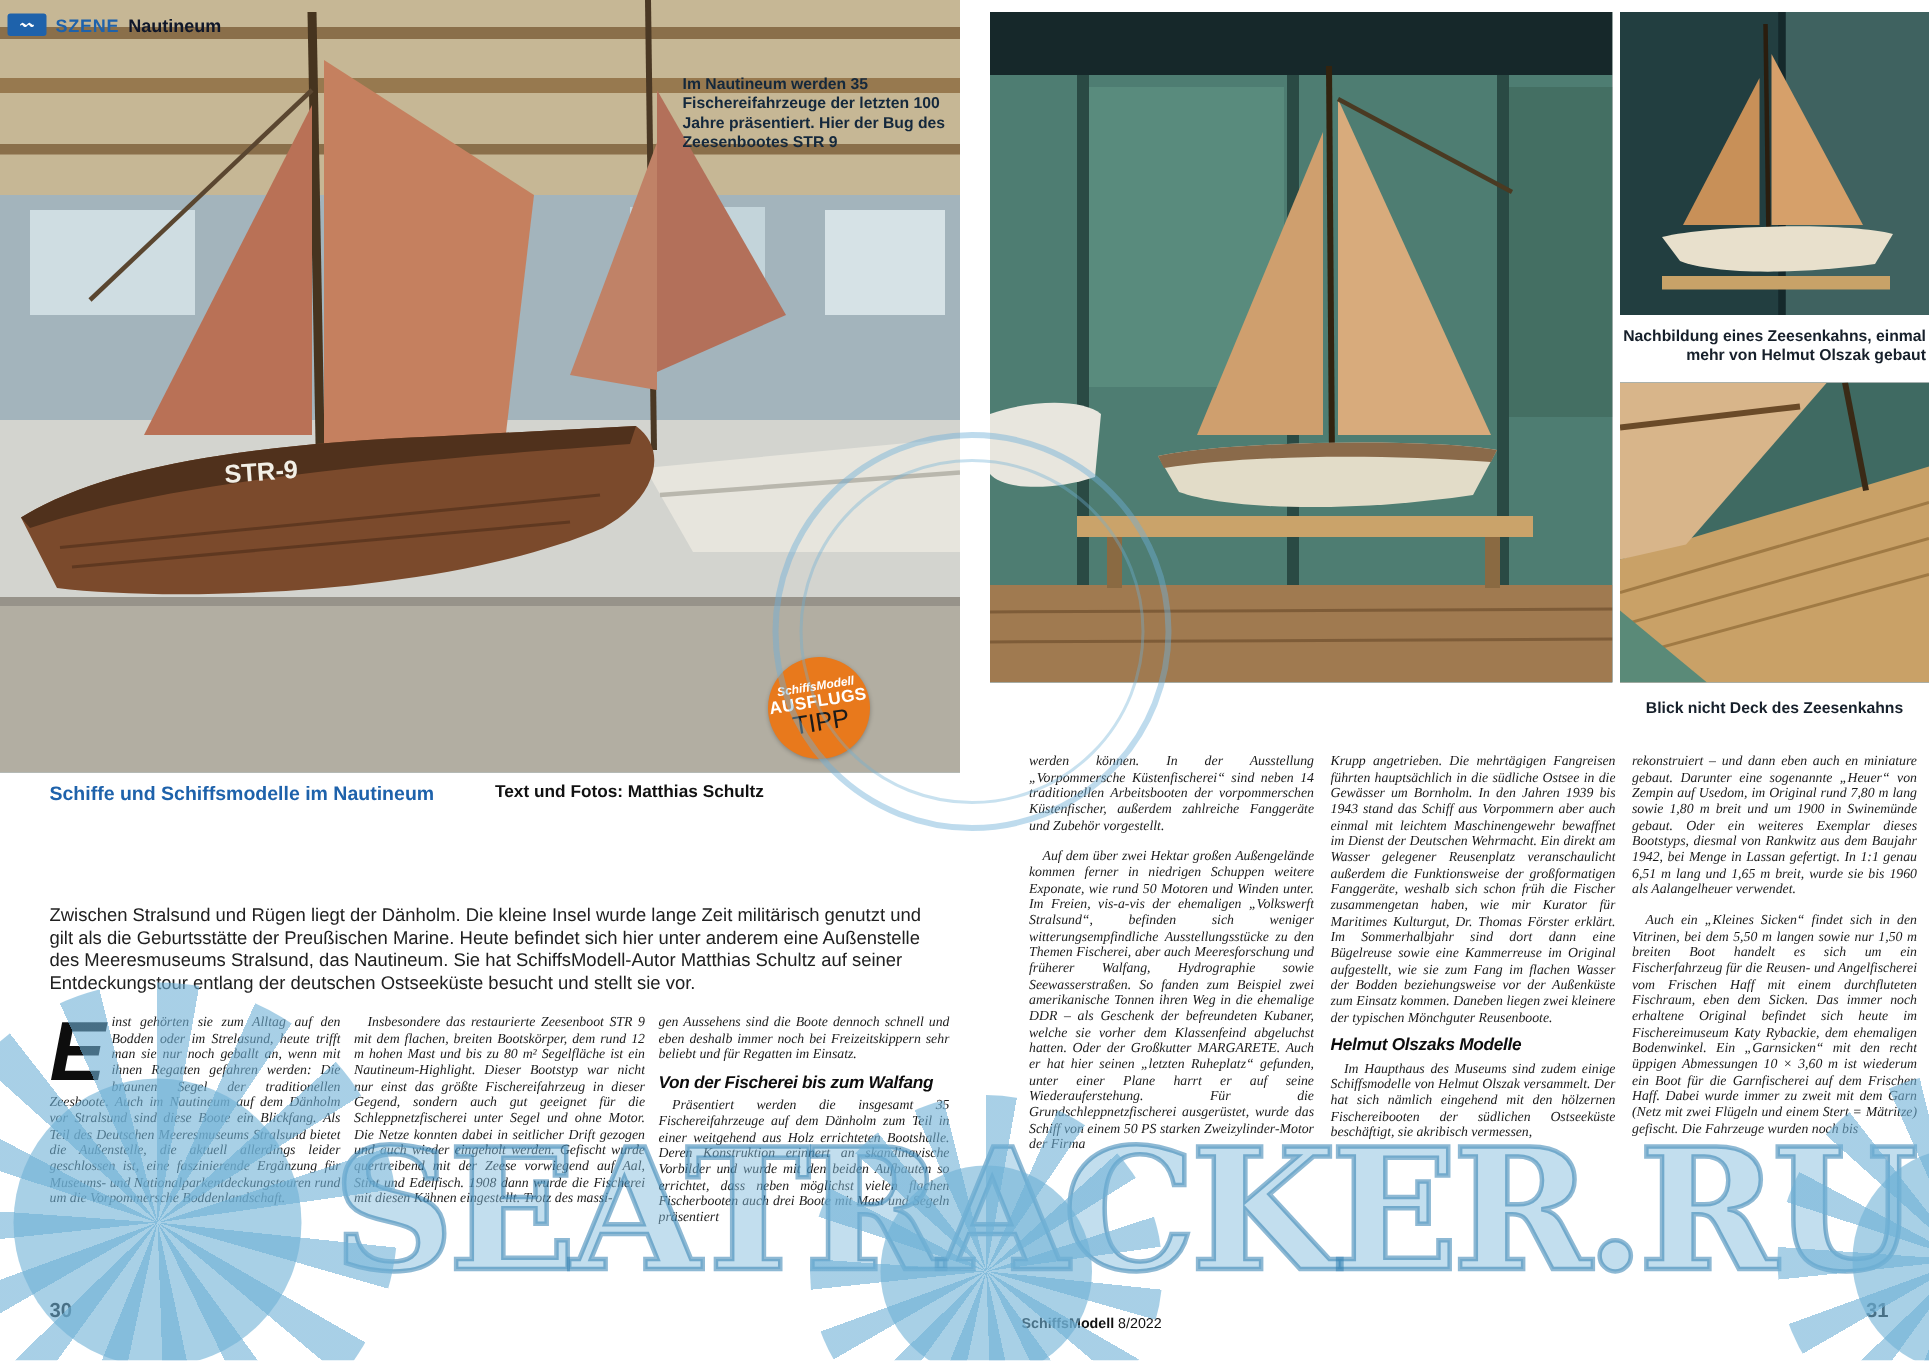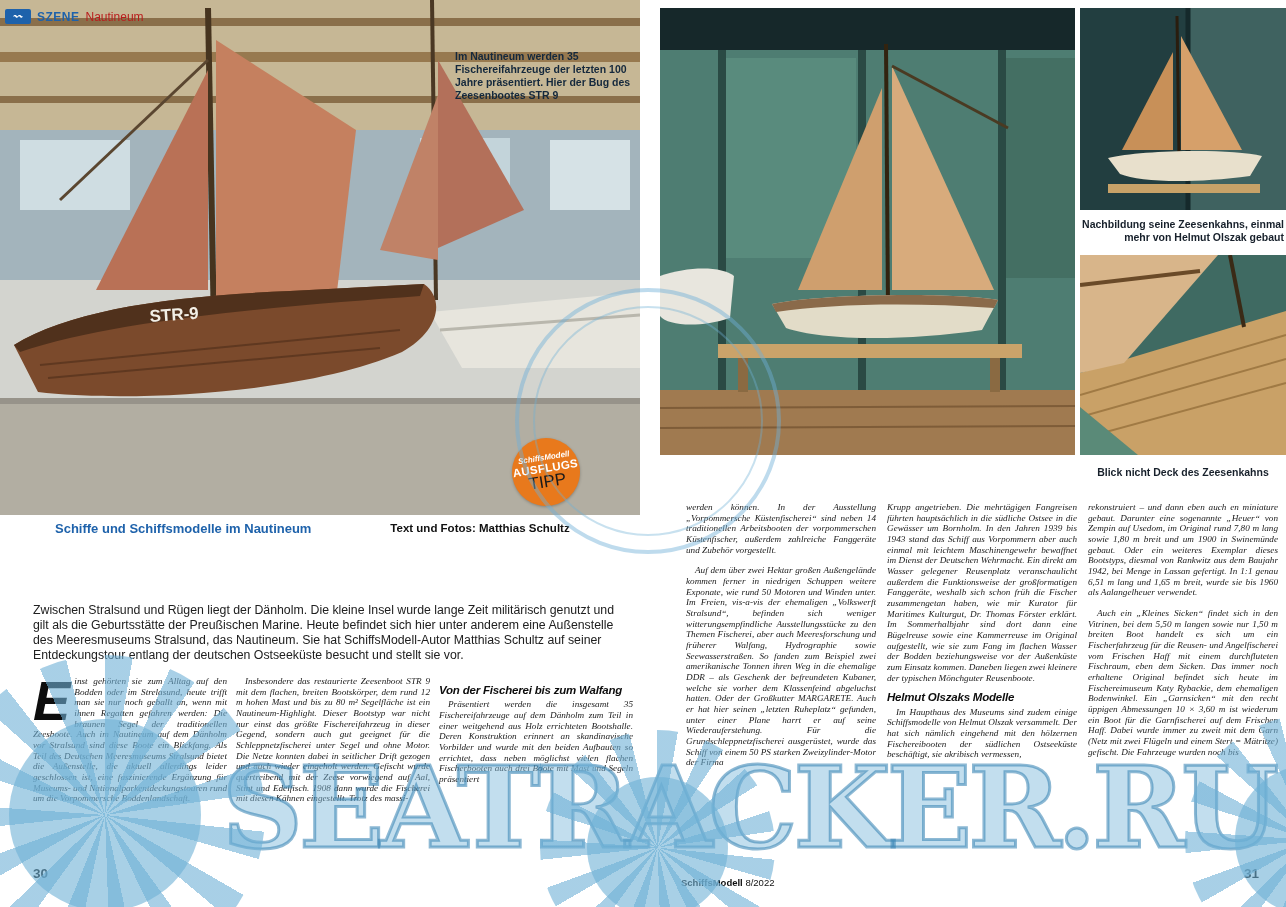--- a/index.html
+++ b/index.html
@@ -4,21 +4,21 @@
 <style>
   html,body{margin:0;padding:0;background:#ffffff;}
   .spread{position:relative;width:1286px;height:907px;background:#ffffff;overflow:hidden;
           font-family:"Liberation Serif",serif;color:#1a1a1a;}
   .abs{position:absolute;}
   
   .hdr{left:5px;top:9px;display:flex;align-items:center;gap:6px;z-index:6;}
   .hdr .logo{width:26px;height:15px;background:#1e62ab;border-radius:2px;display:flex;
              align-items:center;justify-content:center;color:#fff;font-size:9px;line-height:1;}
   .hdr .sec{font-family:"Liberation Sans",sans-serif;font-weight:bold;font-size:12px;color:#1e62ab;letter-spacing:.5px;}
-  .hdr .top{font-family:"Liberation Sans",sans-serif;font-weight:normal;font-size:12px;color:#b91c1c;}
+  .hdr .top{font-family:"Liberation Sans",sans-serif;font-weight:bold;font-size:12px;color:#0f172a;}
   
   .ph{overflow:hidden;background:#6a7a78;}
   .ph svg{display:block;}
   
   .photocap{font-family:"Liberation Sans",sans-serif;font-weight:bold;font-size:10.5px;line-height:1.25;
             color:#14283c;}
   .cap{font-family:"Liberation Sans",sans-serif;font-weight:bold;font-size:10.5px;line-height:1.25;color:#17202b;}
   .kicker{font-family:"Liberation Sans",sans-serif;font-weight:bold;font-size:13px;color:#1e62ab;}
   .byline{font-family:"Liberation Sans",sans-serif;font-weight:bold;font-size:11.5px;color:#111;}
   .headline{font-family:"Liberation Sans",sans-serif;font-weight:bold;font-size:49px;letter-spacing:-1.5px;
@@ -102,33 +102,34 @@
     <span class="sec">SZENE</span>
     <span class="top">Nautineum</span>
   </div>
 
   <div class="abs badge" style="left:512px;top:438px;">
     <span class="b1">SchiffsModell</span>
     <span class="b2">AUSFLUGS</span>
     <span class="b3">TIPP</span>
   </div>
 
-  <div class="abs kicker" style="left:33px;top:521px;margin-left:22px;">Schiffe und Schiffsmodelle im Nautineum</div>
-  <div class="abs byline" style="left:330px;top:522px;width:300px;text-align:center;">Text und Fotos: Matthias Schultz</div>
+  <div class="abs kicker" style="left:33px;top:521px;">Schiffe und Schiffsmodelle im Nautineum</div>
+  <div class="abs byline" style="left:330px;top:522px;width:300px;text-align:left;">Text und Fotos: Matthias Schultz</div>
 
 
   <div class="abs standfirst" style="left:33px;top:603px;width:600px;">Zwischen Stralsund und Rügen liegt der Dänholm. Die kleine Insel wurde lange Zeit militärisch genutzt und gilt als die Geburtsstätte der Preußischen Marine. Heute befindet sich hier unter anderem eine Außenstelle des Meeresmuseums Stralsund, das Nautineum. Sie hat SchiffsModell-Autor Matthias Schultz auf seiner Entdeckungstour entlang der deutschen Ostseeküste besucht und stellt sie vor.</div>
 
   <div class="abs col" style="left:33px;top:676px;height:176px;">
     <p><span class="dropcap">E</span><span>inst gehörten sie zum Alltag auf den Bodden oder im Strelasund, heute trifft man sie nur noch geballt an, wenn mit ihnen Regatten gefahren werden: Die braunen Segel der traditionellen Zeesboote. Auch im Nautineum auf dem Dänholm vor Stralsund sind diese Boote ein Blickfang. Als Teil des Deutschen Meeresmuseums Stralsund bietet die Außenstelle, die aktuell allerdings leider geschlossen ist, eine faszinierende Ergänzung für Museums- und Nationalparkentdeckungstouren rund um die Vorpommersche Boddenlandschaft.</span></p>
   </div>
   <div class="abs col" style="left:236px;top:676px;height:176px;">
     <p class="ind">Insbesondere das restaurierte Zeesenboot STR 9 mit dem flachen, breiten Bootskörper, dem rund 12 m hohen Mast und bis zu 80 m² Segelfläche ist ein Nautineum-Highlight. Dieser Bootstyp war nicht nur einst das größte Fischereifahrzeug in dieser Gegend, sondern auch gut geeignet für die Schleppnetzfischerei unter Segel und ohne Motor. Die Netze konnten dabei in seitlicher Drift gezogen und auch wieder eingeholt werden. Gefischt wurde quertreibend mit der Zeese vorwiegend auf Aal, Stint und Edelfisch. 1908 dann wurde die Fischerei mit diesen Kähnen eingestellt. Trotz des massi-</p>
   </div>
   <div class="abs col" style="left:439px;top:676px;height:176px;">
+    <p>gen Aussehens sind die Boote dennoch schnell und eben deshalb immer noch bei Freizeitskippern sehr beliebt und für Regatten im Einsatz.</p>
     <h3>Von der Fischerei bis zum Walfang</h3>
     <p class="ind">Präsentiert werden die insgesamt 35 Fischereifahrzeuge auf dem Dänholm zum Teil in einer weitgehend aus Holz errichteten Bootshalle. Deren Konstruktion erinnert an skandinavische Vorbilder und wurde mit den beiden Aufbauten so errichtet, dass neben möglichst vielen flachen Fischerbooten auch drei Boote mit Mast und Segeln präsentiert</p>
   </div>
 
   <div class="abs pagenum" style="left:33px;top:866px;">30</div>
 
   <div class="abs ph" style="left:660px;top:8px;width:415px;height:447px;">
     <svg width="415" height="447" viewBox="0 0 415 447">
       <rect x="0" y="0" width="415" height="447" fill="#4e7d72"></rect>
       <rect x="0" y="0" width="415" height="42" fill="#16282a"></rect>
@@ -161,21 +162,21 @@
       <rect x="0" y="0" width="206" height="202" fill="#223e40"></rect>
       <rect x="110" y="0" width="96" height="202" fill="#3f6260"></rect>
       <line x1="108" y1="0" x2="108" y2="202" stroke="#15292b" stroke-width="5"></line>
       <line x1="97" y1="8" x2="99" y2="150" stroke="#2a1d0e" stroke-width="3"></line>
       <polygon points="101,28 162,142 101,142" fill="#d6a06a"></polygon>
       <polygon points="93,44 42,142 93,142" fill="#c89058"></polygon>
       <path d="M28,150 C60,142 150,140 182,148 L170,168 C110,176 60,174 40,166 Z" fill="#e8e0cc"></path>
       <rect x="28" y="176" width="152" height="9" fill="#c8a268"></rect>
     </svg>
   </div>
-  <div class="abs cap" style="left:1078px;top:218px;width:206px;text-align:right;">Nachbildung seine Zeesenkahns, einmal mehr von Helmut Olszak gebaut</div>
+  <div class="abs cap" style="left:1078px;top:218px;width:206px;text-align:right;">Nachbildung eines Zeesenkahns, einmal mehr von Helmut Olszak gebaut</div>
 
   <div class="abs ph" style="left:1080px;top:255px;width:206px;height:200px;">
     <svg width="206" height="200" viewBox="0 0 206 200">
       <rect x="0" y="0" width="206" height="200" fill="#3f6a62"></rect>
       <polygon points="0,118 206,56 206,200 0,200" fill="#c9a167"></polygon>
       <line x1="0" y1="140" x2="206" y2="80" stroke="#a07a44" stroke-width="2"></line>
       <line x1="0" y1="162" x2="206" y2="104" stroke="#a07a44" stroke-width="2"></line>
       <line x1="0" y1="184" x2="206" y2="128" stroke="#a07a44" stroke-width="2"></line>
       <polygon points="0,0 138,0 44,108 0,118" fill="#d8b58a"></polygon>
       <line x1="0" y1="30" x2="120" y2="16" stroke="#6a4a28" stroke-width="4"></line>

